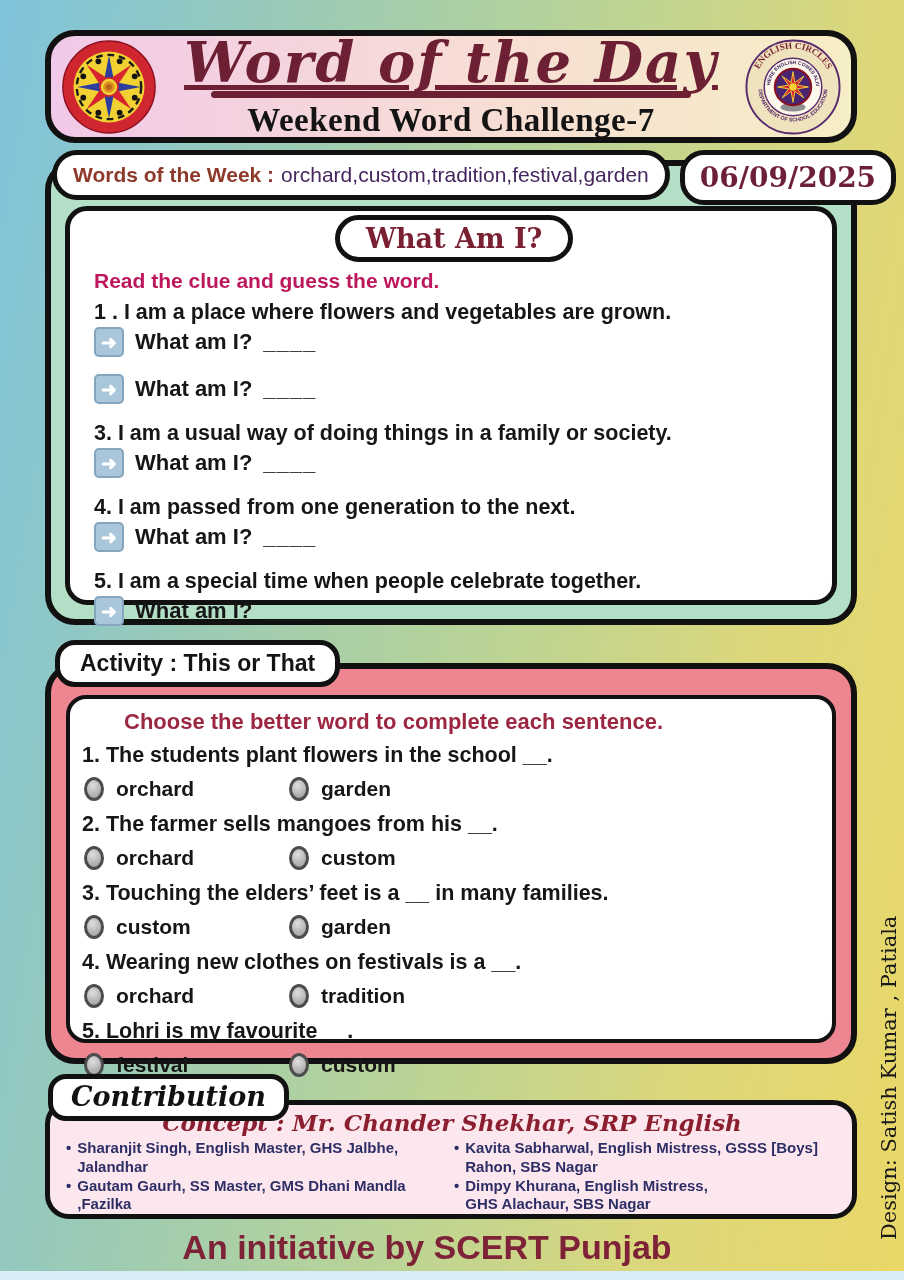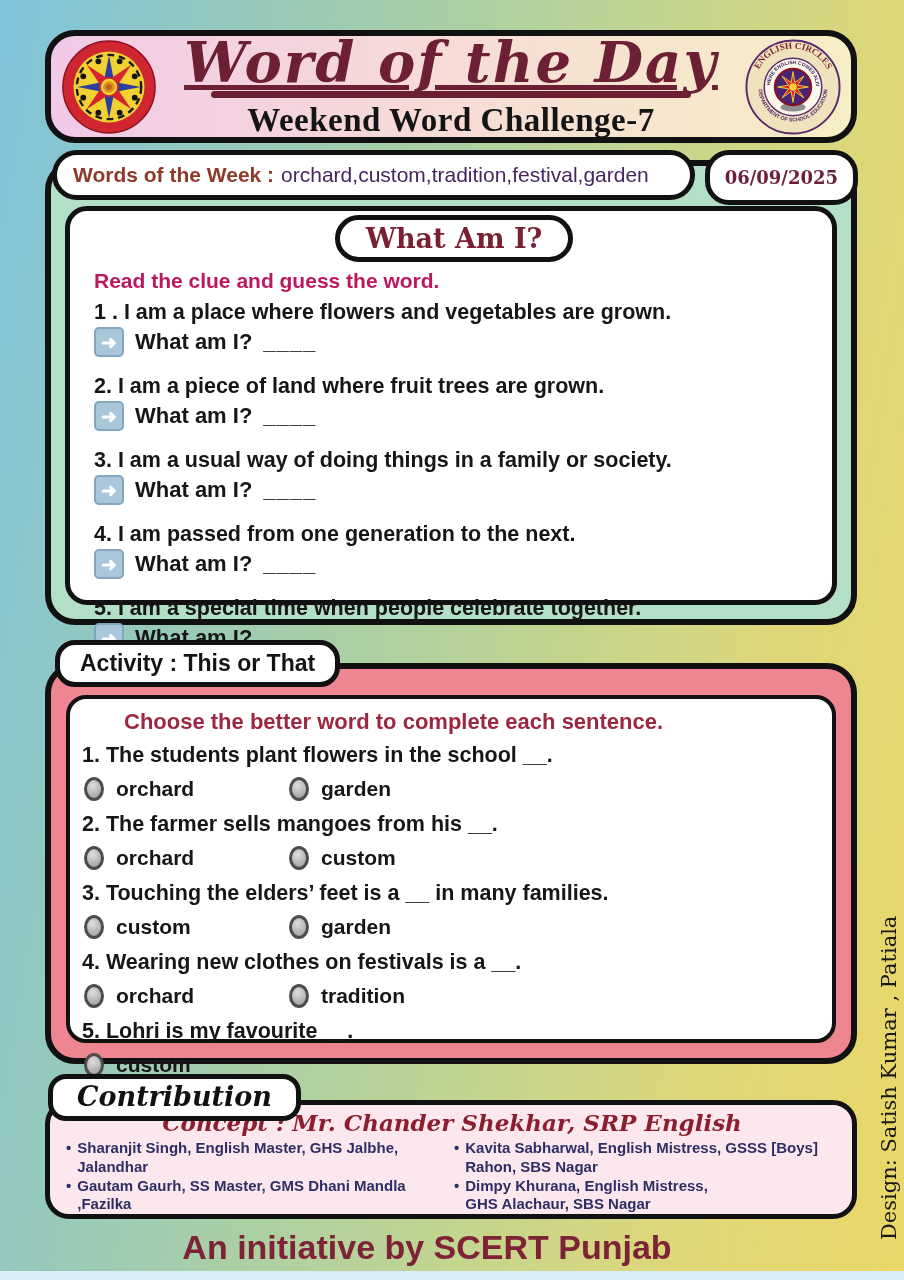--- a/index.html
+++ b/index.html
@@ -24,21 +24,21 @@
               color:#141414; margin-top:4px; letter-spacing:0.5px; }
 
   
   .words-row { position:absolute; left:52px; top:150px; width:806px; display:flex; align-items:flex-start; z-index:6; }
   .words-pill { flex:1; background:#fff; border:5px solid #111; border-radius:26px; height:50px;
                 display:flex; align-items:center; padding:0 16px; white-space:nowrap; }
   .words-label { font-weight:bold; font-size:21px; color:#8e3a2a; margin-right:7px; }
   .words-value { font-size:21px; color:#46265e; }
   .date-pill { margin-left:10px; background:#fff; border:5px solid #111; border-radius:24px; height:55px;
                padding:8px 15px; display:flex; align-items:center; font-family:"DejaVu Serif", serif;
-               font-weight:bold; font-size:18px; color:#6d1f38; }
+               font-weight:bold; font-size:28px; color:#6d1f38; }
 
   
   .mint-box { position:absolute; left:45px; top:160px; width:812px; height:465px;
               background:#b4dfc7; border:6px solid #111; border-radius:30px; }
   .wai-card { position:absolute; left:14px; right:14px; top:40px; bottom:14px; background:#fff;
               border:5px solid #111; border-radius:22px; padding:2px 18px 0 24px; }
   .wai-pill { width:fit-content; margin:2px auto 0; background:#fff; border:5px solid #111;
               border-radius:999px; padding:3px 26px; font-family:"DejaVu Serif", serif;
               font-weight:bold; font-size:27px; color:#7a2033; }
   .wai-instruction { text-align:left; color:#be185d; font-weight:bold; font-size:21px; margin:7px 0 7px; }
@@ -62,21 +62,21 @@
   .activity-instruction { color:#9c2742; font-weight:bold; font-size:22px; margin:2px 0 8px 42px; }
   .q-text { font-size:21.5px; font-weight:bold; color:#161616; }
   .options { display:flex; margin:9px 0 11px 2px; }
   .option { display:flex; align-items:center; gap:12px; width:205px; font-size:21px; font-weight:bold; color:#161616; }
   .radio { width:20px; height:24px; flex:0 0 auto; border-radius:50%;
            background:radial-gradient(circle at 40% 32%, #dedede 0%, #b3b3b3 60%, #9a9a9a 100%);
            border:3px solid #4c4c4c; }
 
   
   .contrib-pill { position:absolute; left:48px; top:1074px; z-index:7; background:#fff;
-                  border:5px solid #111; border-radius:18px; padding:2px 24px 4px;
+                  border:5px solid #111; border-radius:18px; padding:2px 18px 4px;
                   font-family:"DejaVu Serif", serif; font-style:italic; font-weight:bold;
                   font-size:27px; color:#111; }
   .contrib-box { position:absolute; left:45px; top:1100px; width:812px; height:119px;
                  background:#fce7ee; border:5px solid #111; border-radius:24px; padding:4px 12px 0 14px; }
   .concept { text-align:center; font-family:"DejaVu Serif", serif; font-style:italic; font-weight:bold;
              font-size:23px; color:#8c1f2f; }
   .contrib-cols { display:flex; gap:0; margin-top:3px; }
   .contrib-col { flex:1; }
   .contrib-item { display:flex; font-size:15px; font-weight:bold; color:#2e2e66; line-height:1.25; }
   .contrib-item::before { content:"\2022"; margin:0 6px 0 2px; }
@@ -170,21 +170,20 @@
       <div class="clue">
         <div class="clue-text">1 . I am a place where flowers and vegetables are grown.</div>
         <div class="clue-answer">
           <span class="arrow-icon">➜</span>
           <span>What am I?</span>
           <span class="blank">____</span>
         </div>
       </div>
 
       <div class="clue">
-        <div class="clue-text">2. I am a piece of land where fruit trees are grown.</div>
         <div class="clue-answer">
           <span class="arrow-icon">➜</span>
           <span>What am I?</span>
           <span class="blank">____</span>
         </div>
       </div>
 
       <div class="clue">
         <div class="clue-text">3. I am a usual way of doing things in a family or society.</div>
         <div class="clue-answer">
@@ -271,20 +270,24 @@
           <div class="option">
             <span class="radio"></span>
             <span>tradition</span>
           </div>
         </div>
       </div>
 
       <div class="question">
         <div class="q-text">5. Lohri is my favourite __.</div>
         <div class="options">
+          <div class="option">
+            <span class="radio"></span>
+            <span>festival</span>
+          </div>
           <div class="option">
             <span class="radio"></span>
             <span>custom</span>
           </div>
         </div>
       </div>
     </div>
   </section>
 
   <div class="contrib-pill">Contribution</div>

